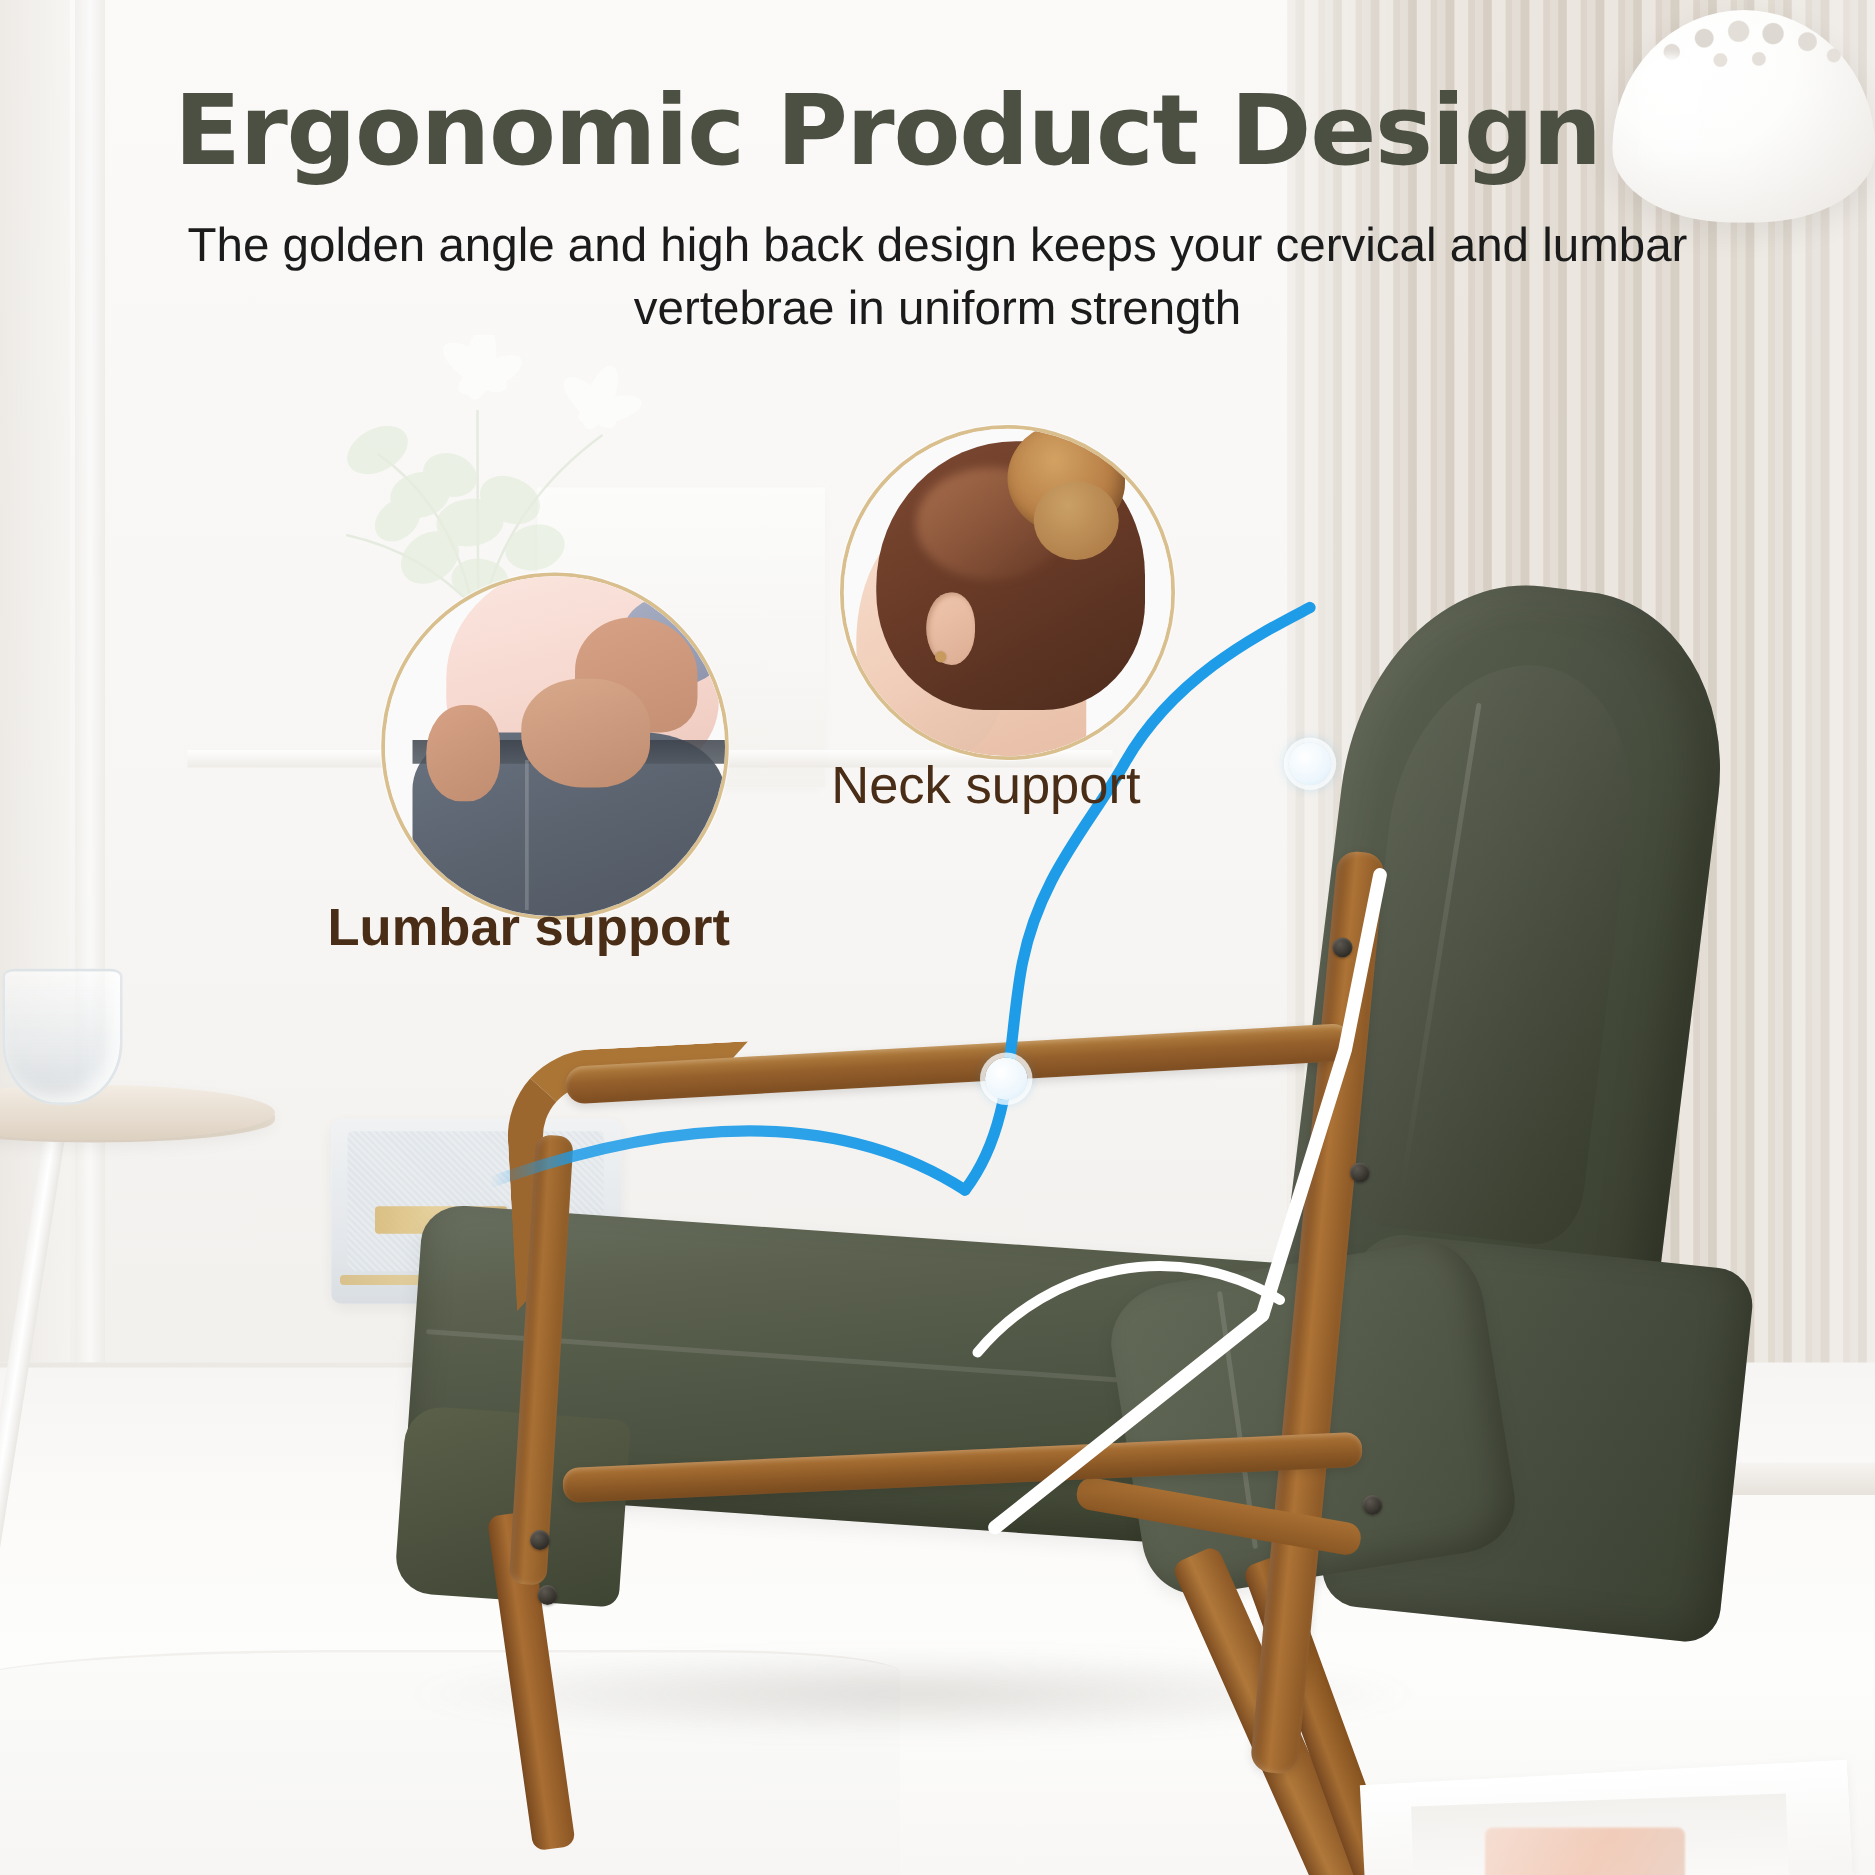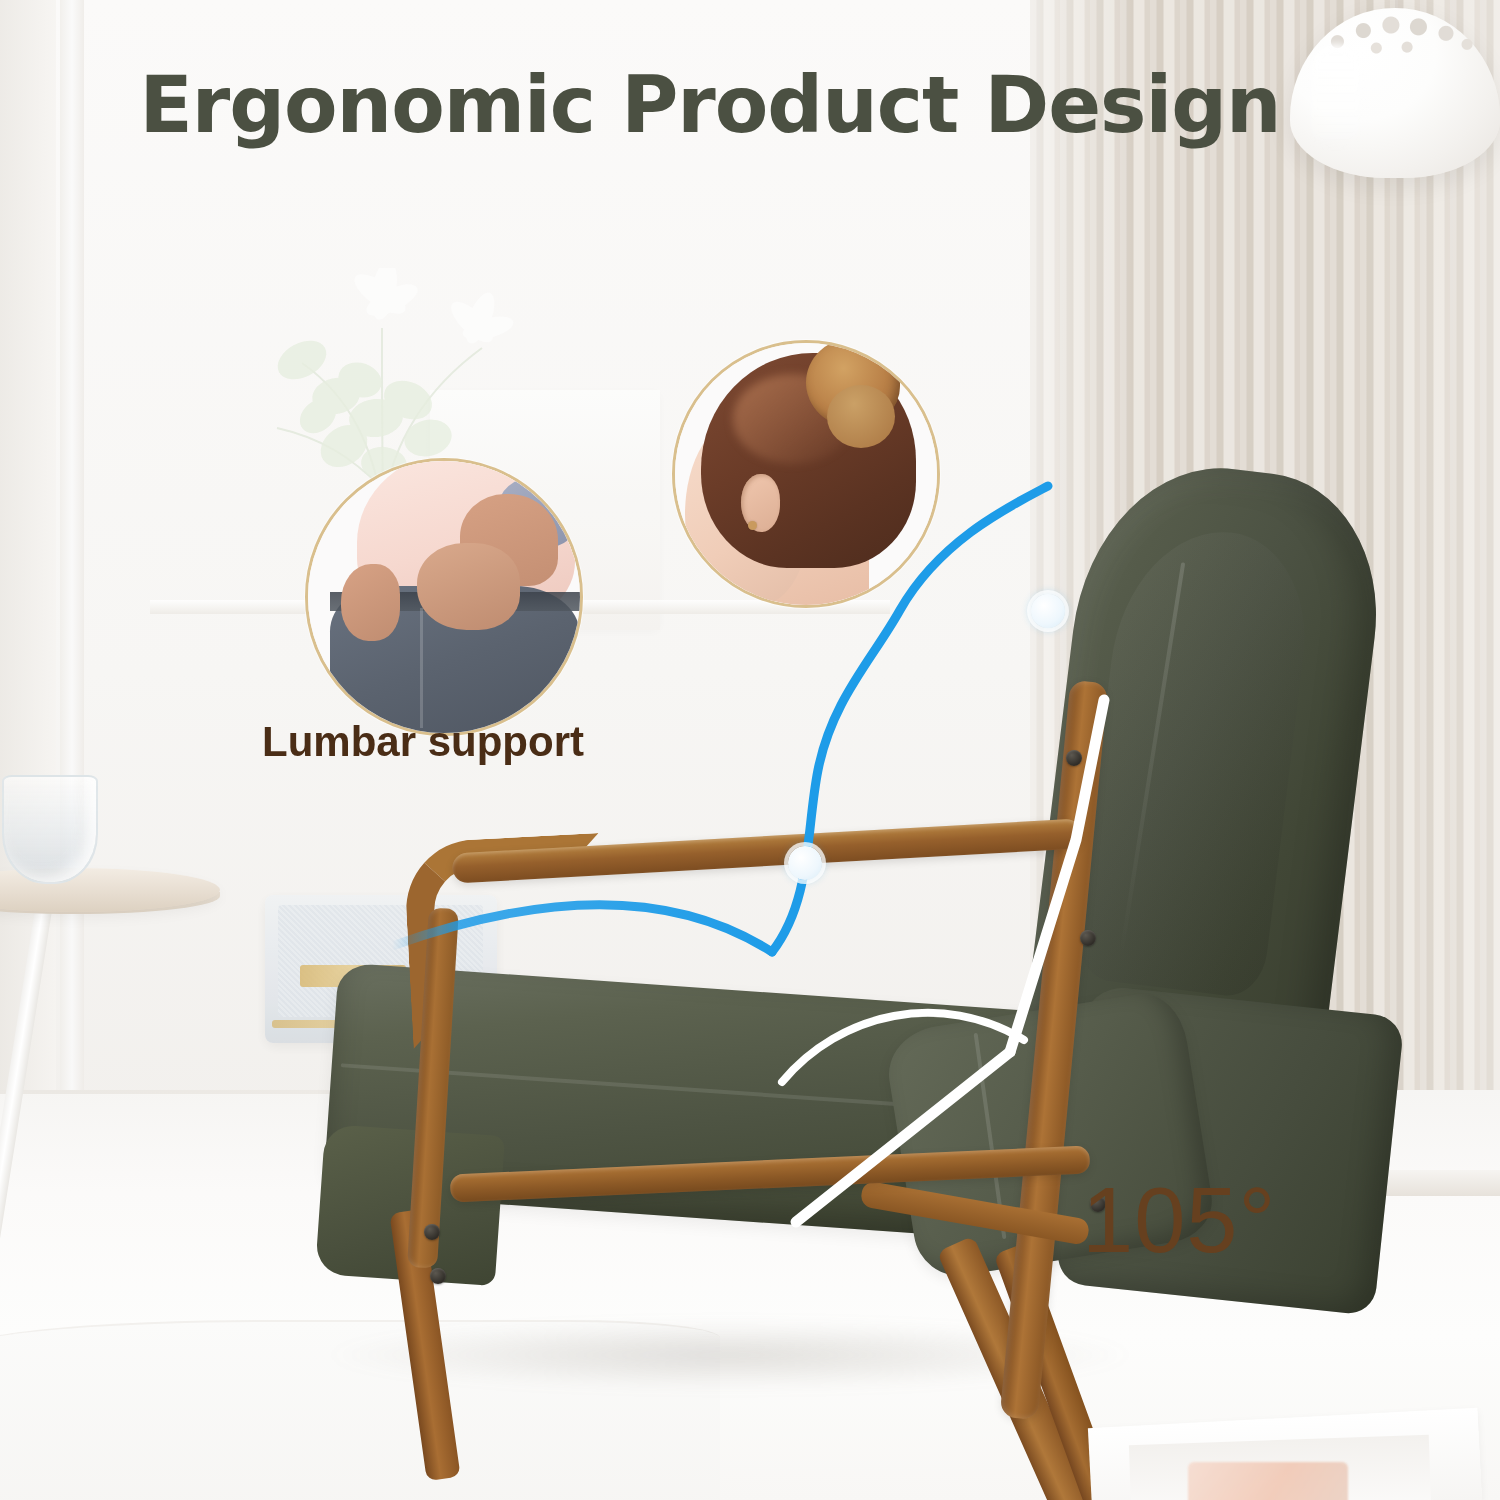--- a/index.html
+++ b/index.html
@@ -407,18 +407,19 @@
     <div class="nk-face"></div>
     <div class="nk-hair"></div>
     <div class="nk-hair-sheen"></div>
     <div class="nk-bun"></div>
     <div class="nk-bun2"></div>
     <div class="nk-ear"></div>
     <div class="nk-earring"></div>
   </div>
 
   <div class="title">Ergonomic Product Design</div>
+  <div class="subtitle">The golden angle and high back design keeps your cervical and lumbar vertebrae in uniform strength</div>
 
   <div id="lbl-lumbar" class="callout-label">Lumbar support</div>
-
-  <div class="angle-label">105°</div>
+  <div id="lbl-neck" class="callout-label">Neck support</div>
+
 
 </div>
 
 </body></html>

